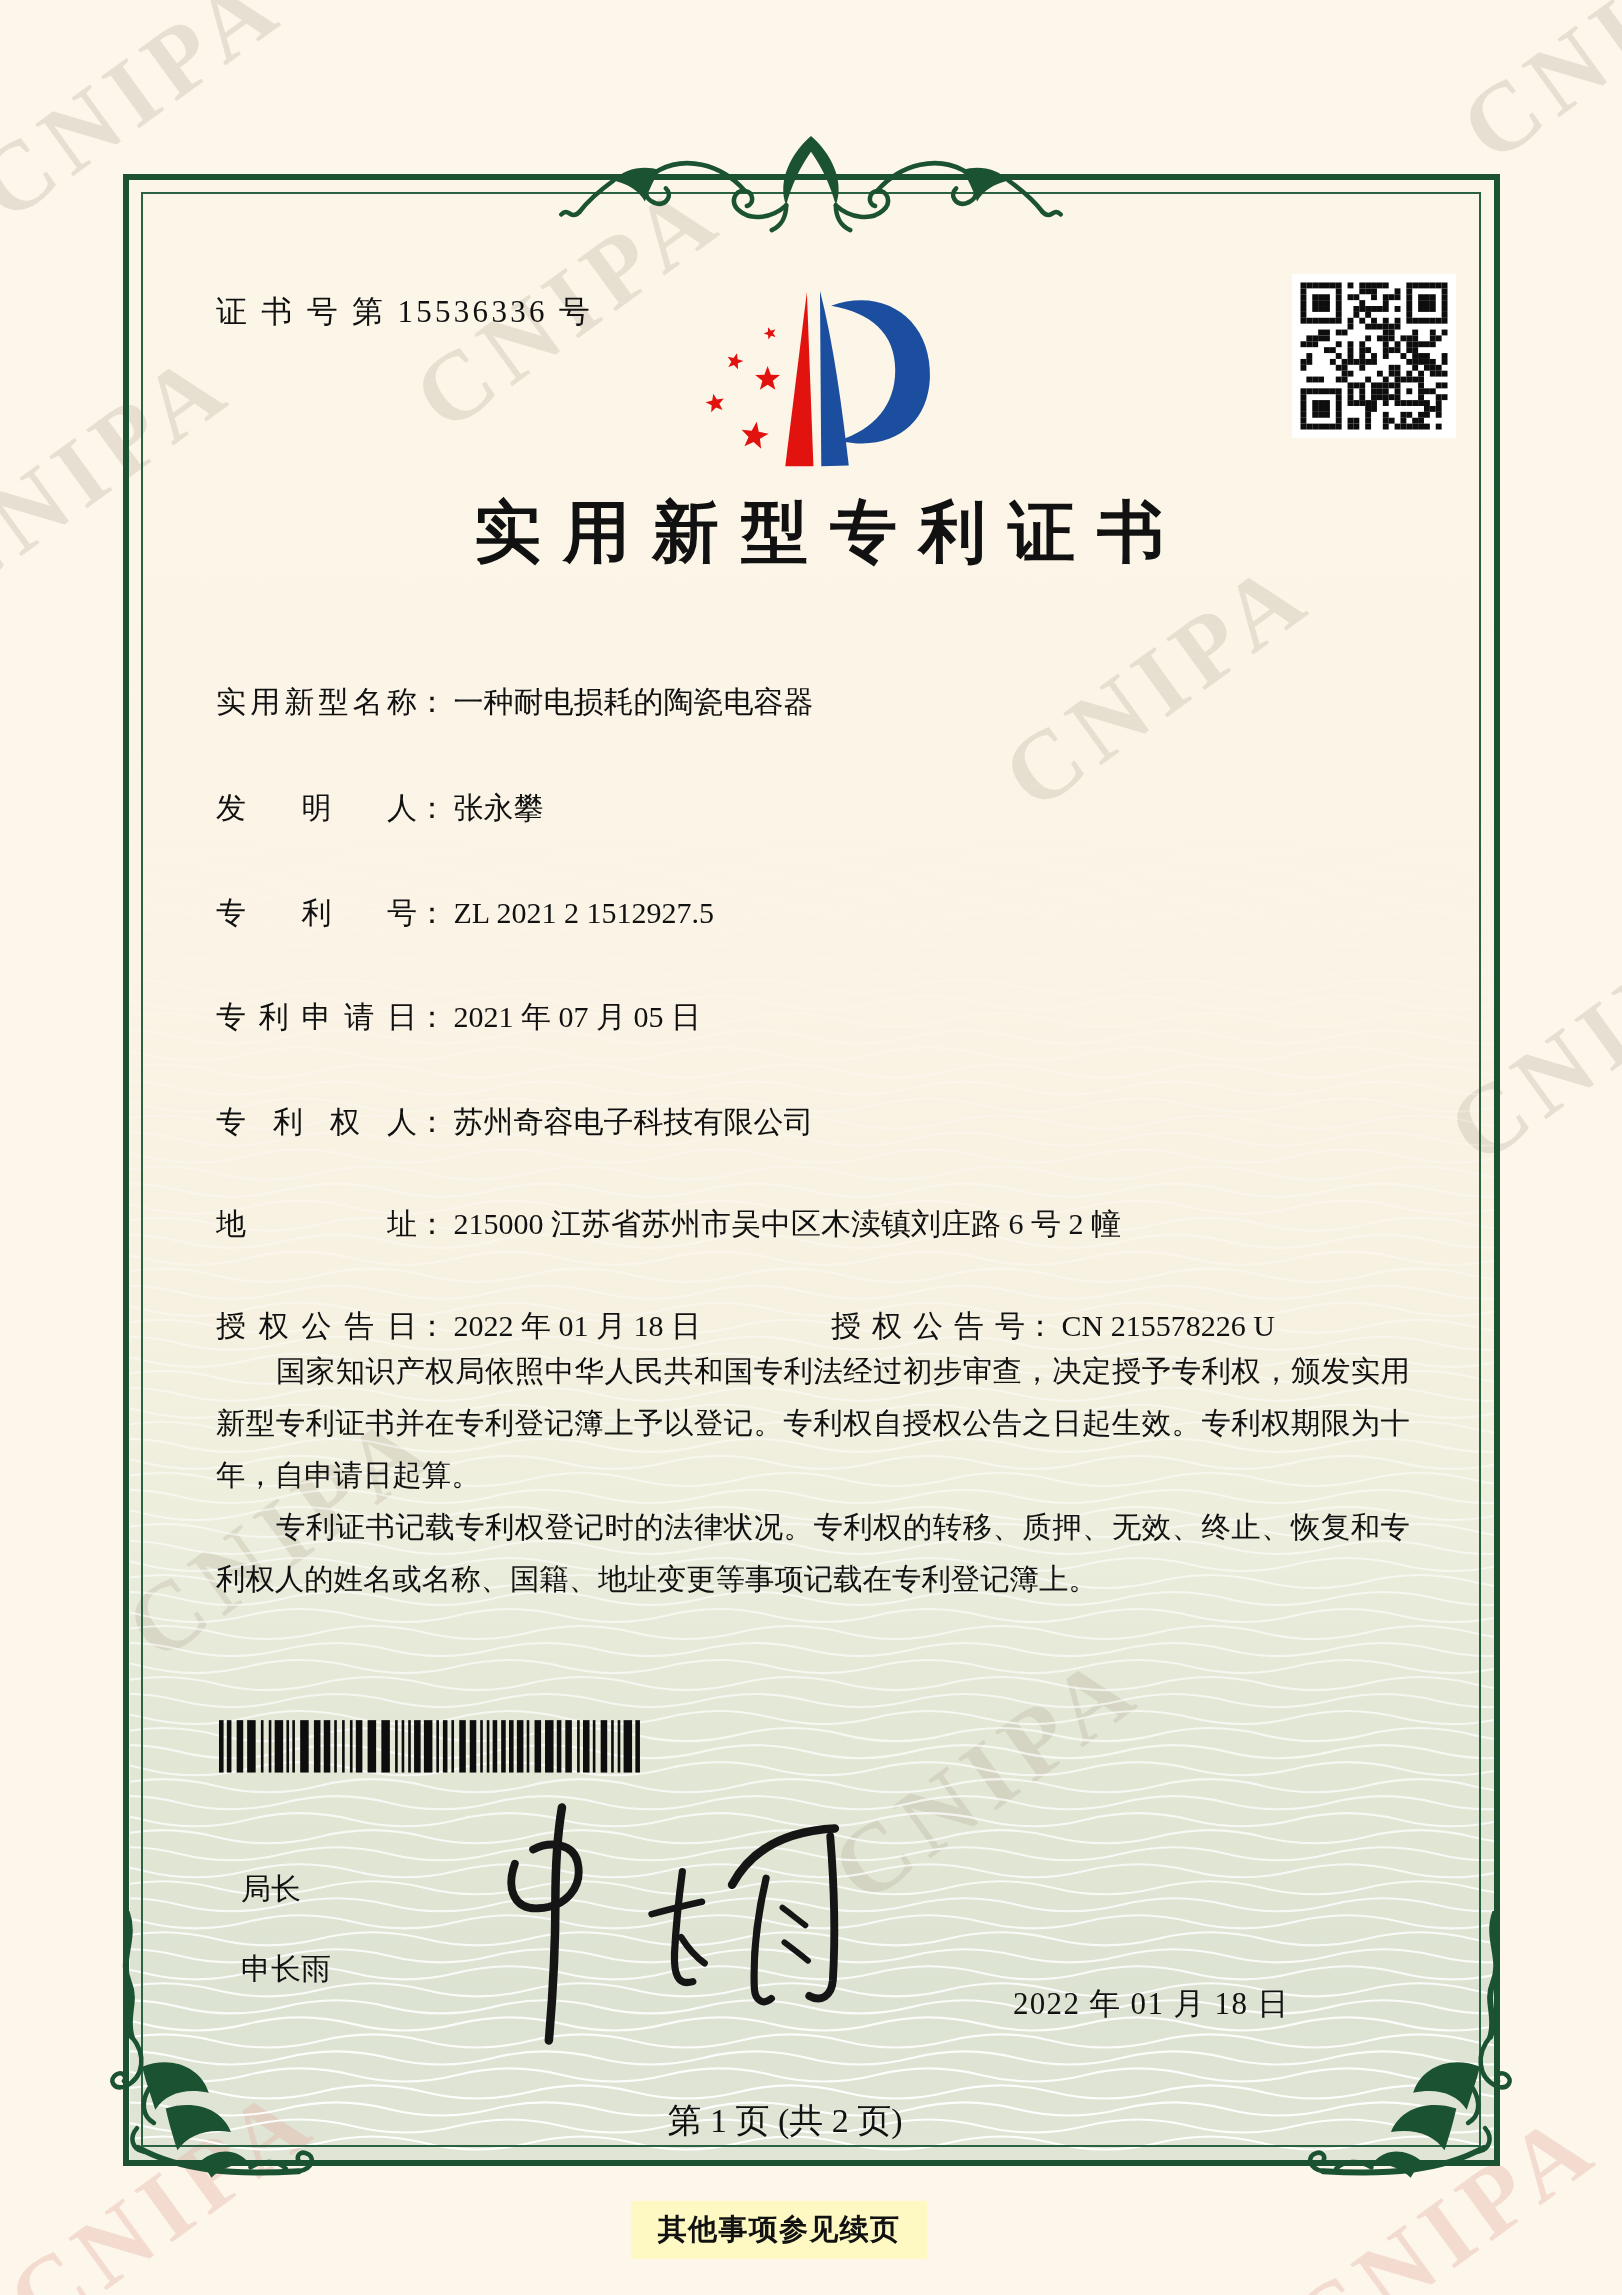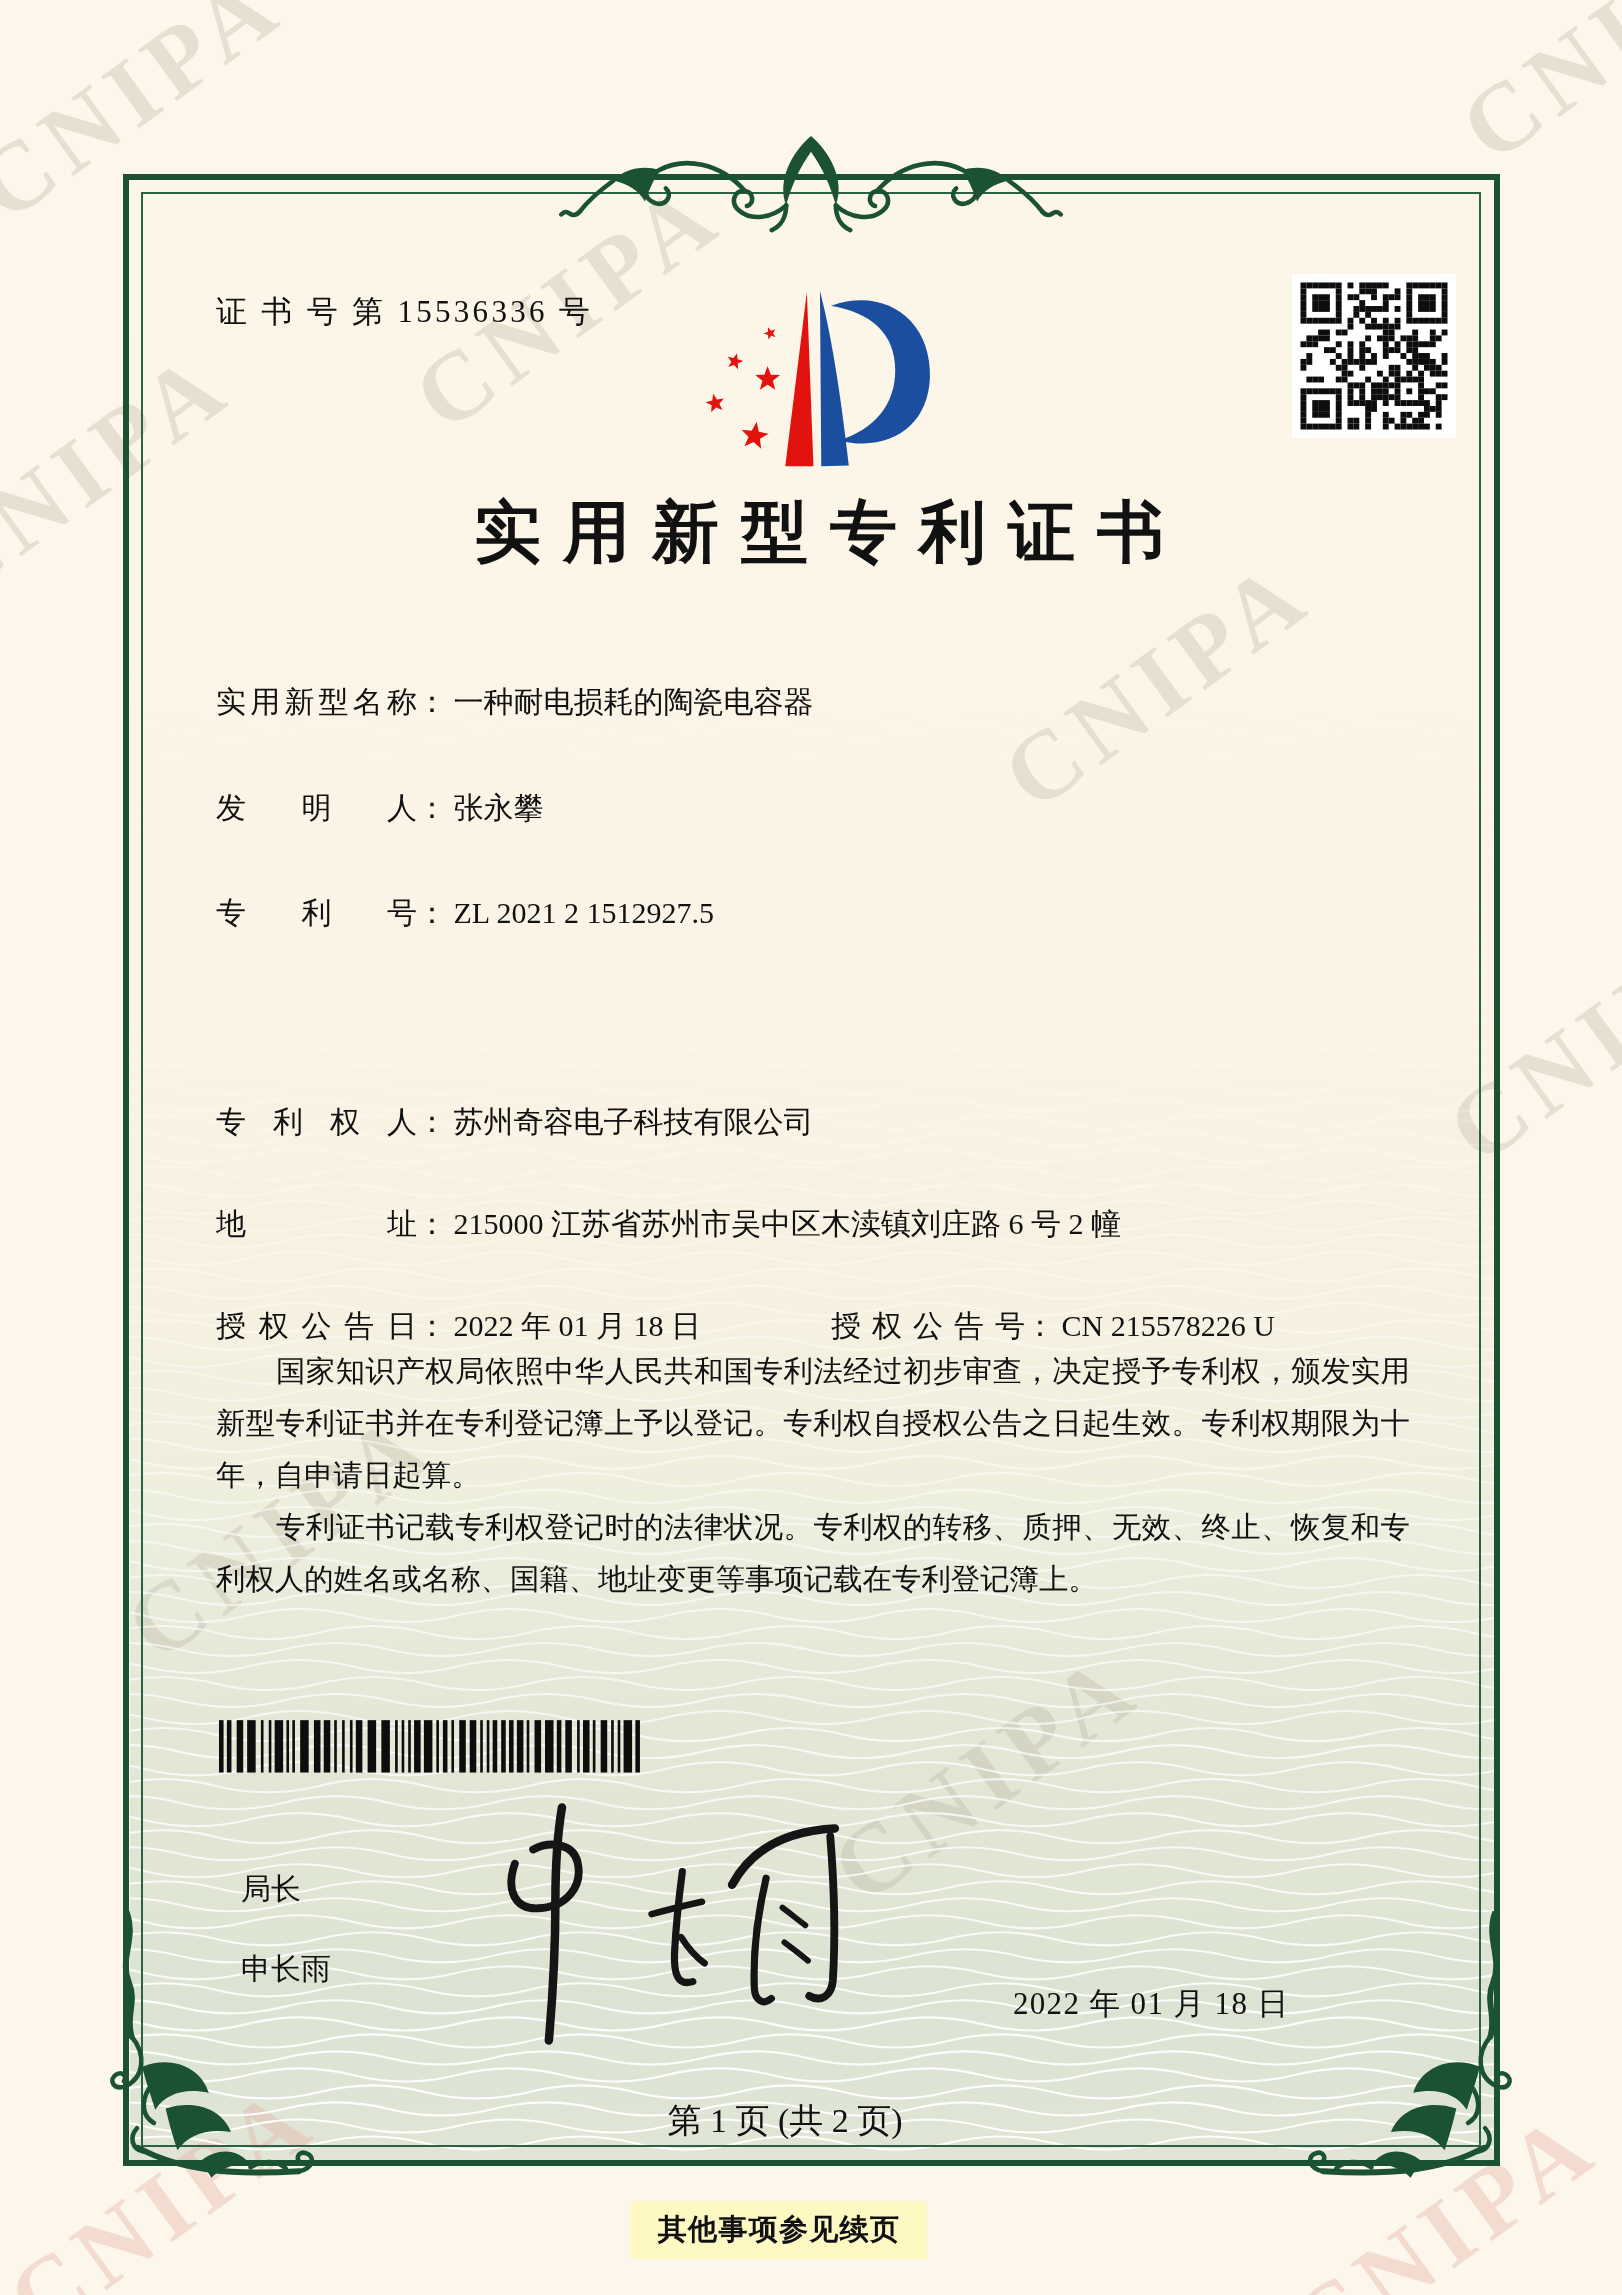--- a/index.html
+++ b/index.html
@@ -533,20 +533,23 @@
 
   <div class="abs content frow" style="top:682px;">
     <span class="flabel">实用新型名称</span><span class="fcolon">：</span><span class="fval">一种耐电损耗的陶瓷电容器</span>
   </div>
   <div class="abs content frow" style="top:788px;">
     <span class="flabel">发明人</span><span class="fcolon">：</span><span class="fval">张永攀</span>
   </div>
   <div class="abs content frow" style="top:893px;">
     <span class="flabel">专利号</span><span class="fcolon">：</span><span class="fval">ZL 2021 2 1512927.5</span>
   </div>
+  <div class="abs content frow" style="top:997px;">
+    <span class="flabel">专利申请日</span><span class="fcolon">：</span><span class="fval">2021 年 07 月 05 日</span>
+  </div>
   <div class="abs content frow" style="top:1102px;">
     <span class="flabel">专利权人</span><span class="fcolon">：</span><span class="fval">苏州奇容电子科技有限公司</span>
   </div>
   <div class="abs content frow" style="top:1204px;">
     <span class="flabel">地址</span><span class="fcolon">：</span><span class="fval">215000 江苏省苏州市吴中区木渎镇刘庄路 6 号 2 幢</span>
   </div>
 
   <div class="abs content frow" style="top:1306px;">
     <span class="flabel">授权公告日</span><span class="fcolon">：</span><span class="fval">2022 年 01 月 18 日</span>
   </div>

